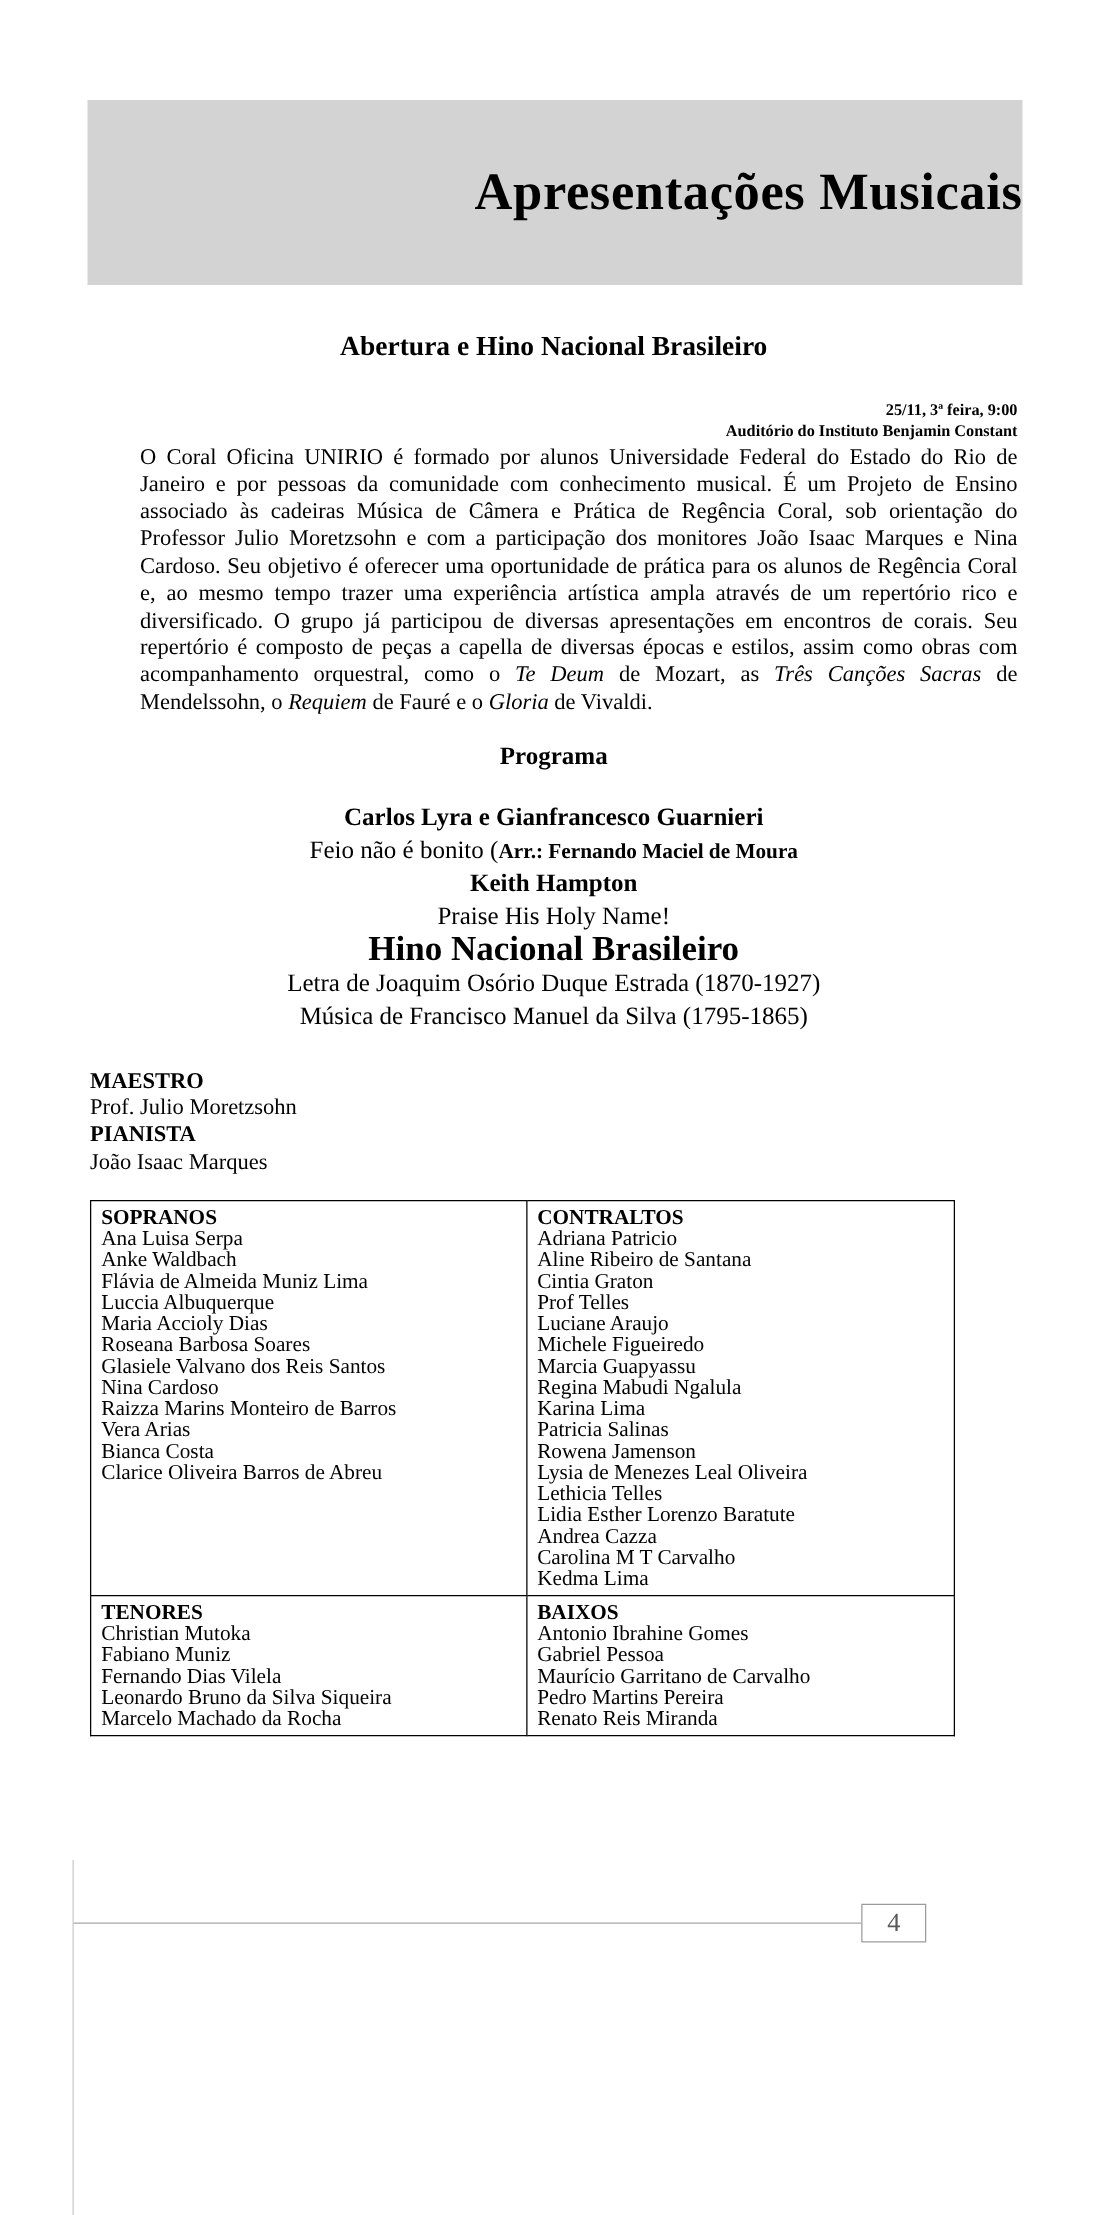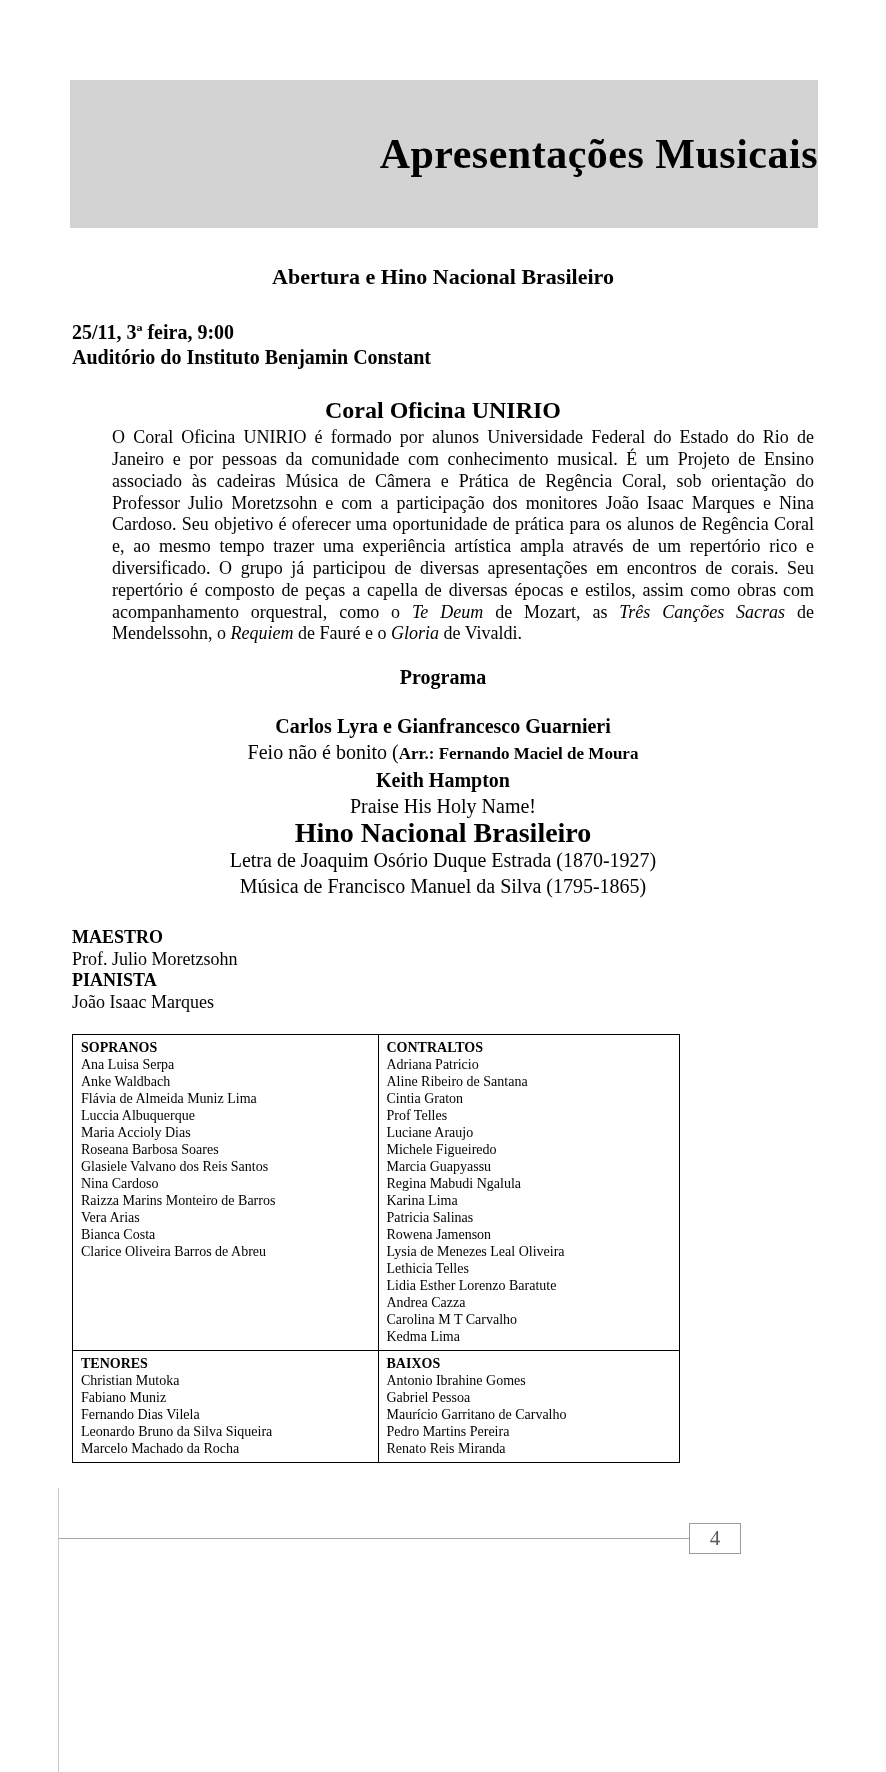--- a/index.html
+++ b/index.html
@@ -32,22 +32,22 @@
 
   .event-title {
     margin-top: 36px;
     text-align: center;
     font-size: 22px;
     font-weight: bold;
     line-height: 1.2;
   }
   .event-meta {
     margin-top: 30px;
-    text-align: left;
-    font-size: 20px;
+    text-align: right;
+    font-size: 13px;
     font-weight: bold;
     line-height: 1.25;
   }
   .choir-name {
     margin-top: 26px;
     text-align: center;
     font-size: 24px;
     font-weight: bold;
     line-height: 1.2;
   }
@@ -81,22 +81,22 @@
     margin-top: 28px;
     font-size: 18px;
     line-height: 21.6px;
     text-align: left;
   }
   .staff .label { font-weight: bold; }
 
   table.roster {
     margin-top: 20px;
     border-collapse: collapse;
-    width: 608px;
-    font-size: 14px;
+    width: 692px;
+    font-size: 17px;
   }
   table.roster td {
     border: 1px solid #000;
     vertical-align: top;
     padding: 4px 8px 5px 8px;
     line-height: 17px;
   }
   td.col-left  { width: 323px; }
   td.col-right { width: 317px; }
   .voice-header { font-weight: bold; }
@@ -143,21 +143,20 @@
 
   <div class="content">
 
     <div class="event-title">Abertura e Hino Nacional Brasileiro</div>
 
     <div class="event-meta">
       <div>25/11, 3ª feira, 9:00</div>
       <div>Auditório do Instituto Benjamin Constant</div>
     </div>
 
-    <div class="choir-name">Coral Oficina UNIRIO</div>
 
     <p class="description"><span>O Coral Oficina UNIRIO é formado por alunos Universidade Federal do Estado do Rio de Janeiro e por pessoas da comunidade com conhecimento musical. É um Projeto de Ensino associado às cadeiras Música de Câmera e Prática de Regência Coral, sob orientação do Professor Julio Moretzsohn e com a participação dos monitores João Isaac Marques e Nina Cardoso.  Seu objetivo é oferecer uma oportunidade de prática para os alunos de Regência Coral e, ao mesmo tempo trazer uma experiência artística ampla através de um repertório rico e diversificado. O grupo já participou de diversas apresentações em encontros de corais. Seu repertório é composto de peças a capella de diversas épocas e estilos, assim como obras com acompanhamento orquestral, como o </span><em>Te Deum</em><span> de Mozart, as </span><em>Três Canções Sacras</em><span> de Mendelssohn, o </span><em>Requiem</em><span> de Fauré e o </span><em>Gloria</em><span> de Vivaldi.</span></p>
 
     <div class="programa-heading">Programa</div>
 
     <div class="program">
       <div class="bold">Carlos Lyra e Gianfrancesco Guarnieri</div>
       <div><span>Feio não é bonito (</span><span class="arr">Arr.: Fernando Maciel de Moura</span></div>
       <div class="bold">Keith Hampton</div>
       <div>Praise His Holy Name!</div>

